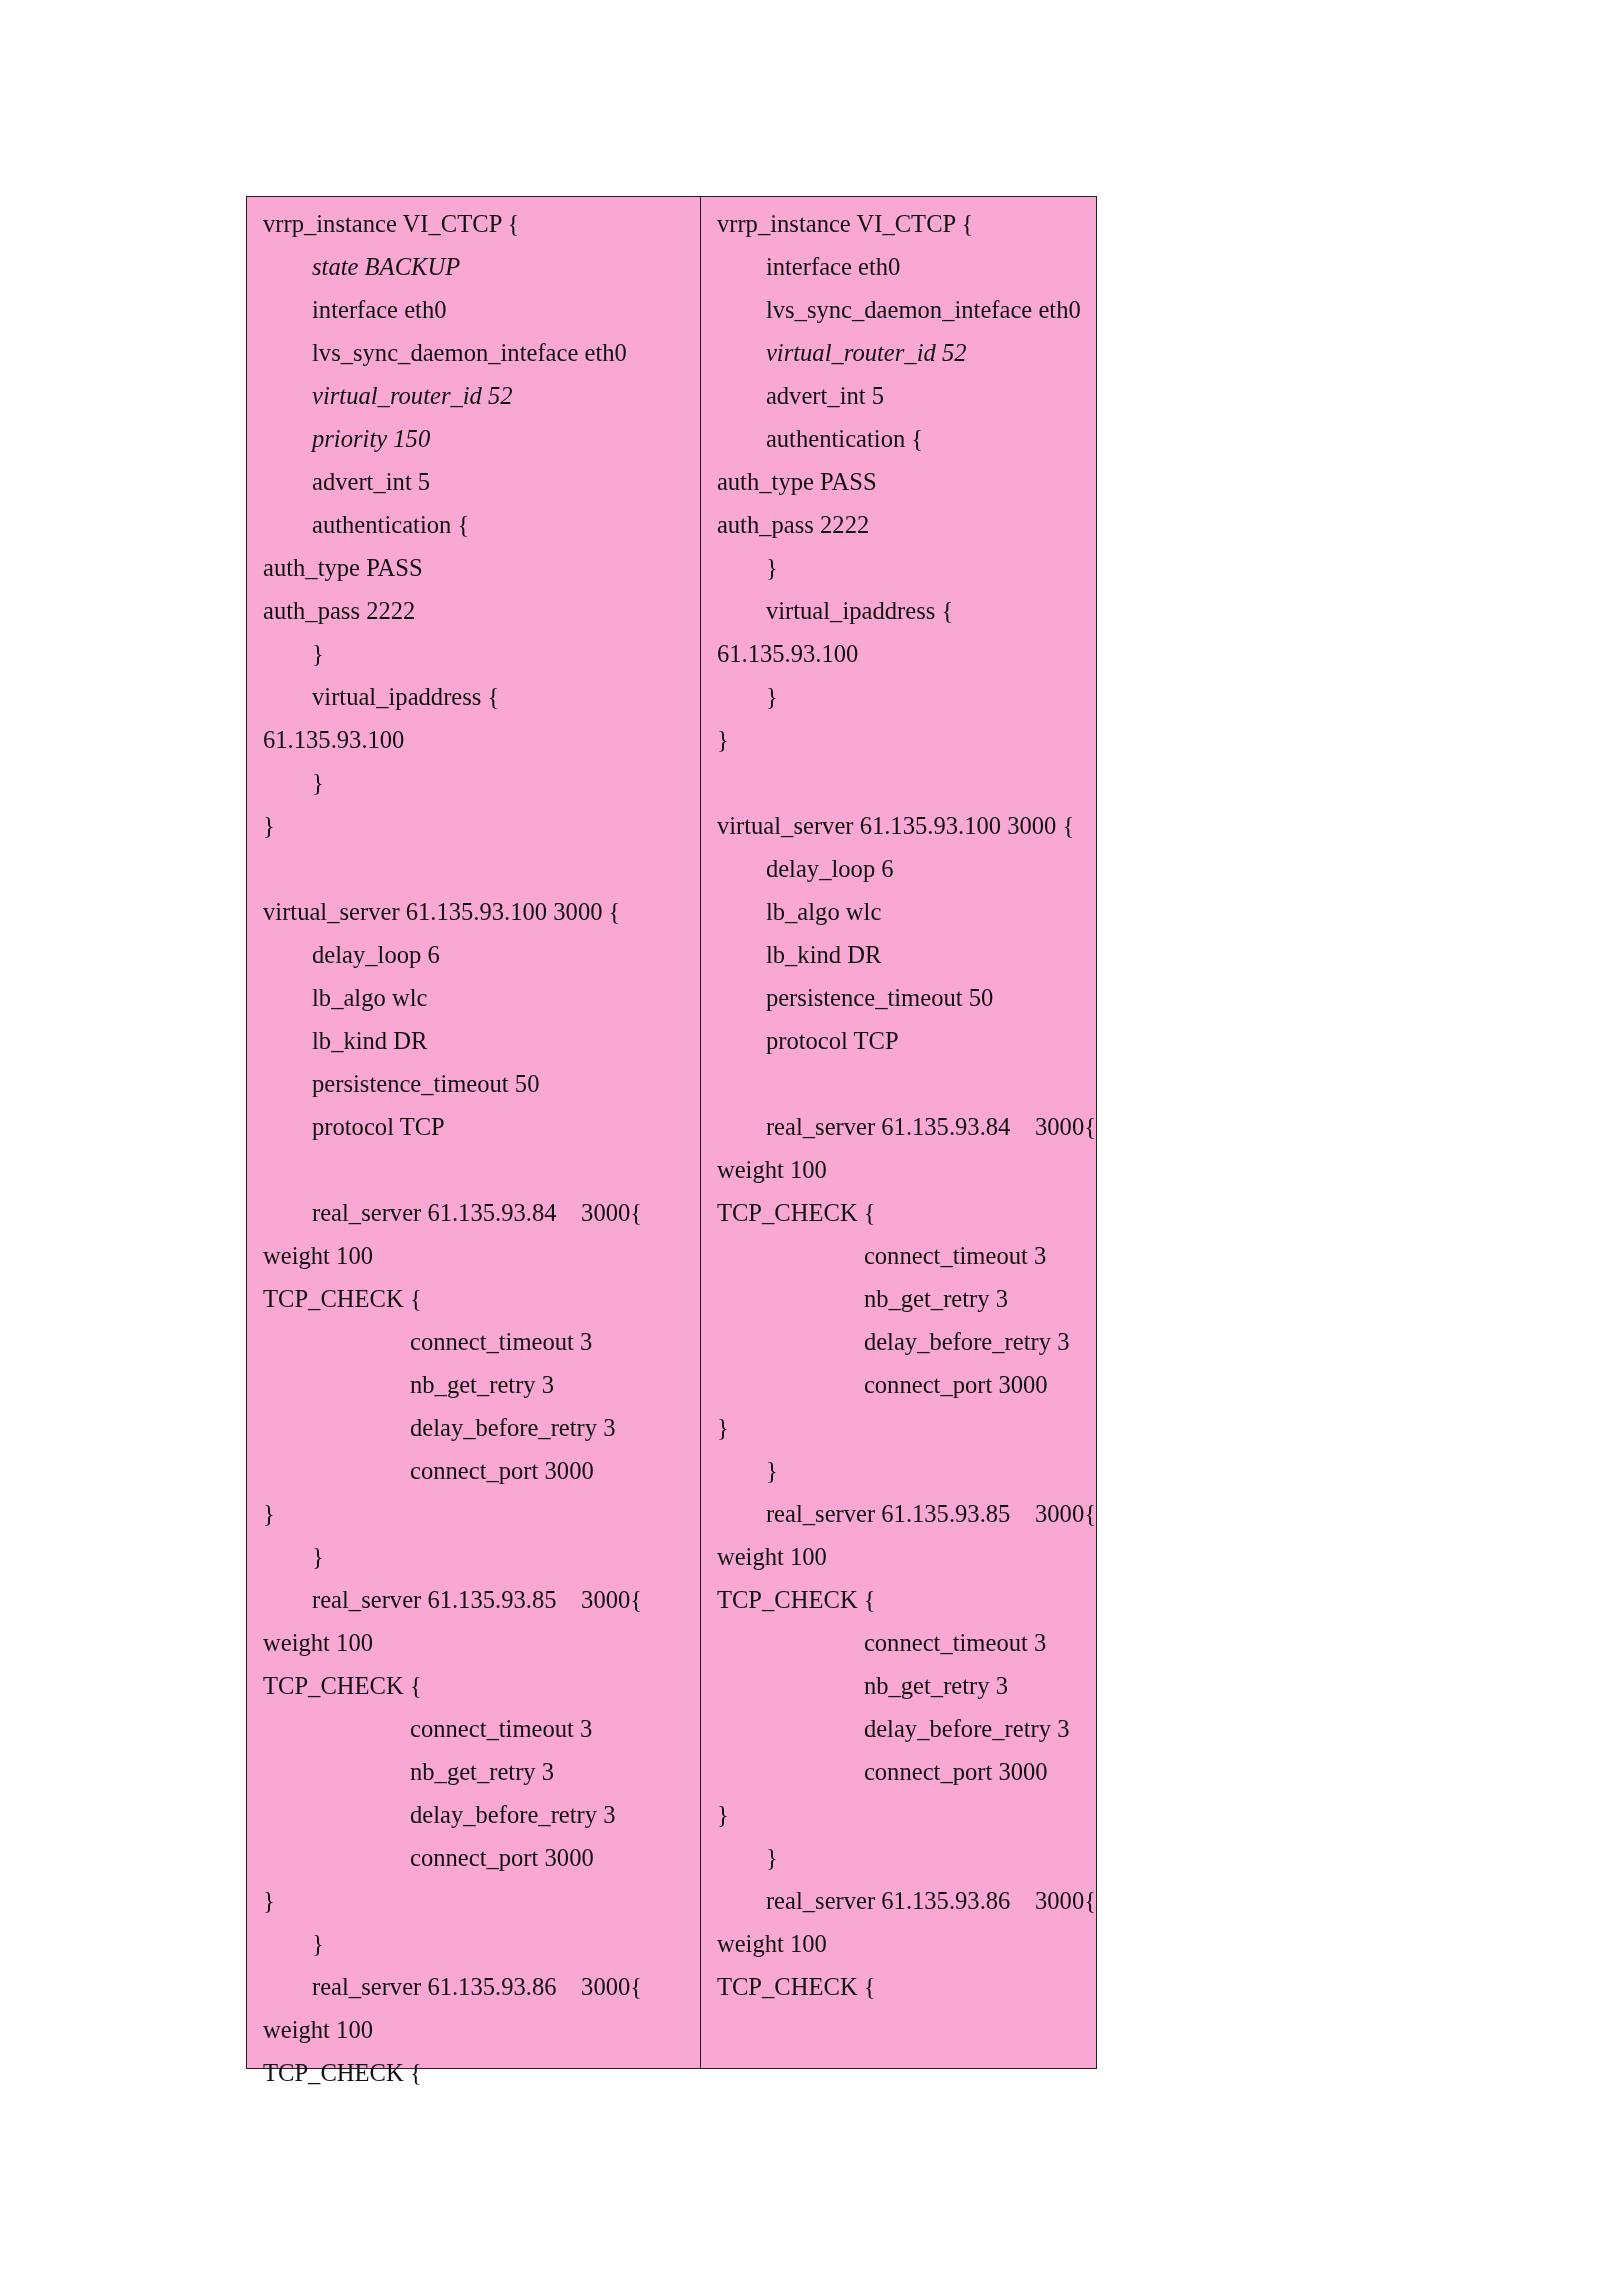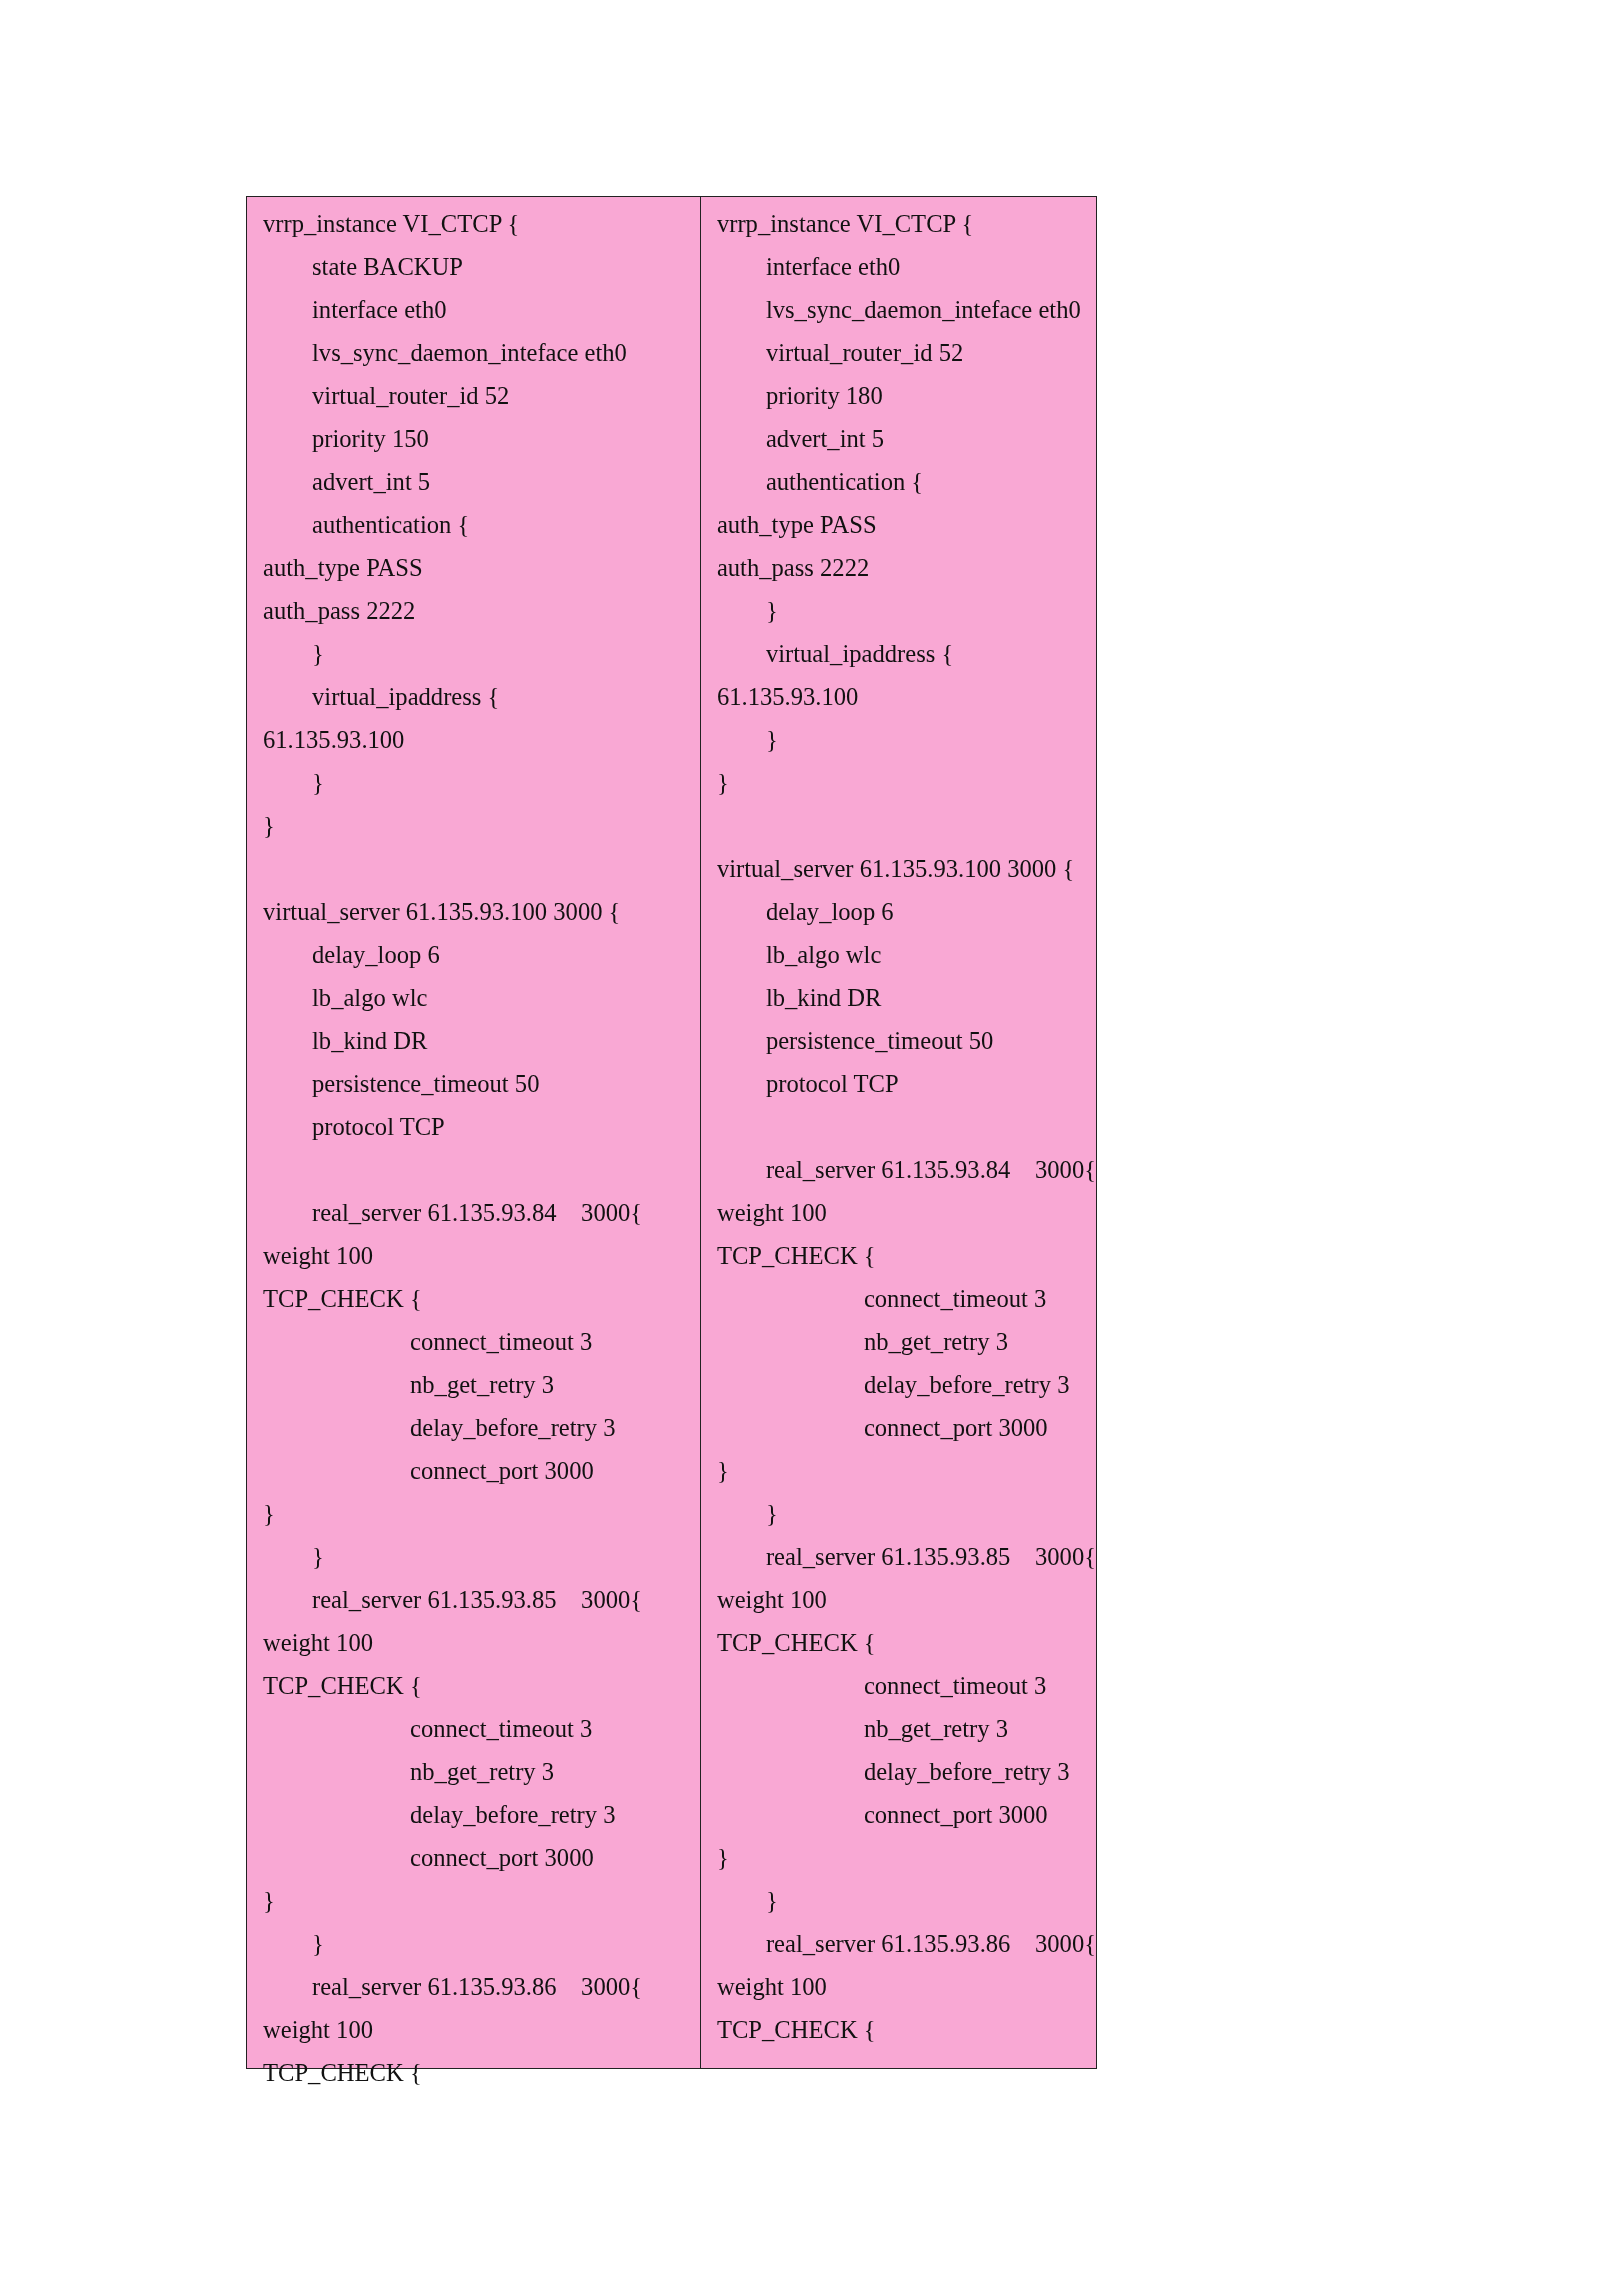--- a/index.html
+++ b/index.html
@@ -7,21 +7,21 @@
   .table { position:absolute; left:246px; top:196px; width:851px; height:1873px; border:1.6px solid #222; background:#f9a8d4; box-sizing:border-box; display:flex; }
   .col { position:relative; height:100%; box-sizing:border-box; padding-top:4.8px; }
   .col.left { width:498px; border-right:1.6px solid #222; }
   .col.right { flex:1; }
   .line { height:43px; line-height:43px; font-size:24.6px; white-space:pre; }
   .col.left .line { padding-left:16px; }
   .col.right .line { padding-left:16px; }
   .i1 { margin-left:49px; }
   .i2 { }
   .i3 { margin-left:147px;text-align:center; }
-  .it { }
+  .it { font-style:italic; }
 </style>
 </head>
 <body>
 
 <div class="table">
   <div class="col left">
       <div class="line"><span class="">vrrp_instance VI_CTCP {</span></div>
       <div class="line"><span class="i1 it">state BACKUP</span></div>
       <div class="line"><span class="i1">interface eth0</span></div>
       <div class="line"><span class="i1">lvs_sync_daemon_inteface eth0</span></div>
@@ -64,21 +64,20 @@
       <div class="line"><span class="i1">}</span></div>
       <div class="line"><span class="i1">real_server 61.135.93.86    3000{</span></div>
       <div class="line"><span class="i2">weight 100</span></div>
       <div class="line"><span class="i2">TCP_CHECK {</span></div>
     </div>
   <div class="col right">
       <div class="line"><span class="">vrrp_instance VI_CTCP {</span></div>
       <div class="line"><span class="i1">interface eth0</span></div>
       <div class="line"><span class="i1">lvs_sync_daemon_inteface eth0</span></div>
       <div class="line"><span class="i1 it">virtual_router_id 52</span></div>
-      <div class="line"><span class="i1 it">priority 180</span></div>
       <div class="line"><span class="i1">advert_int 5</span></div>
       <div class="line"><span class="i1">authentication {</span></div>
       <div class="line"><span class="i2">auth_type PASS</span></div>
       <div class="line"><span class="i2">auth_pass 2222</span></div>
       <div class="line"><span class="i1">}</span></div>
       <div class="line"><span class="i1">virtual_ipaddress {</span></div>
       <div class="line"><span class="i2">61.135.93.100</span></div>
       <div class="line"><span class="i1">}</span></div>
       <div class="line"><span class="">}</span></div>
       <div class="line"><span class=""></span></div>

